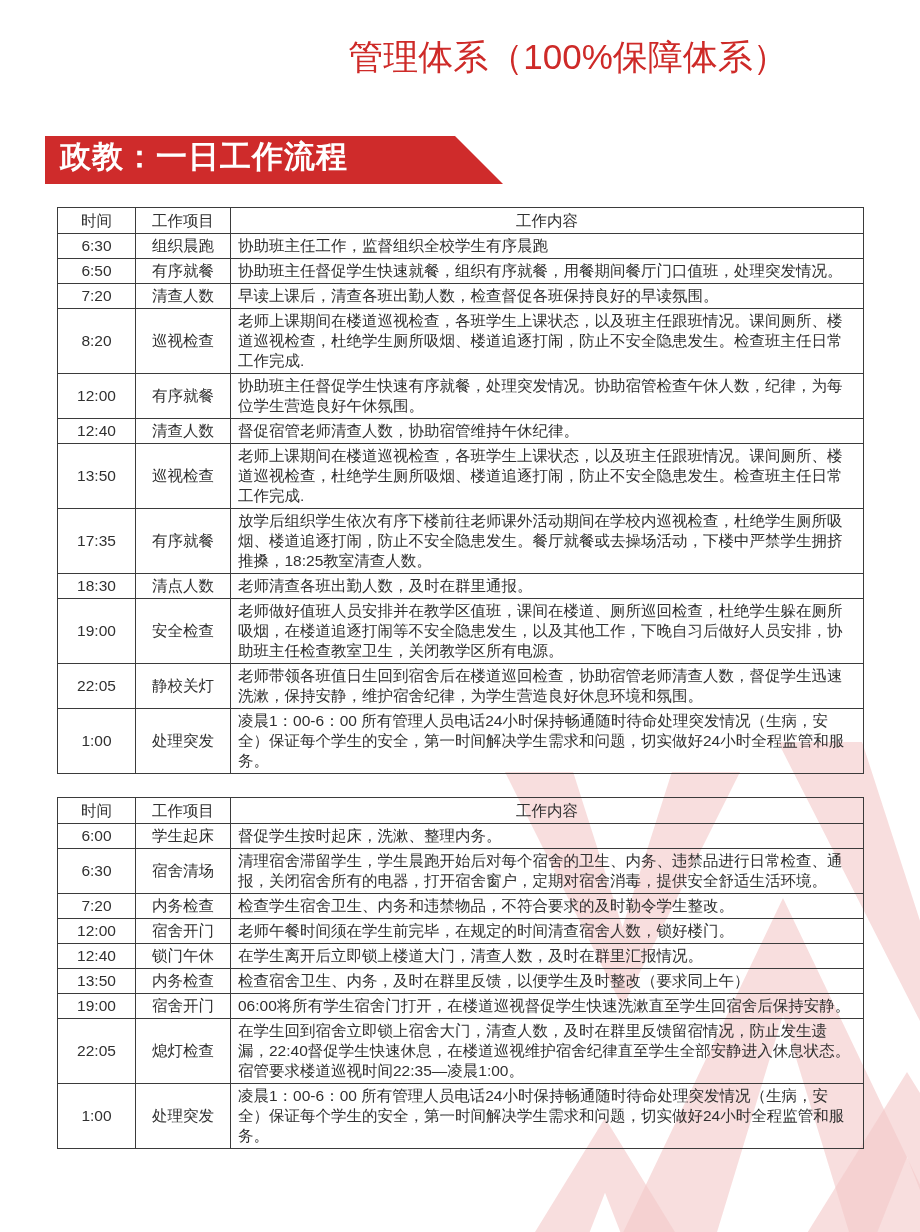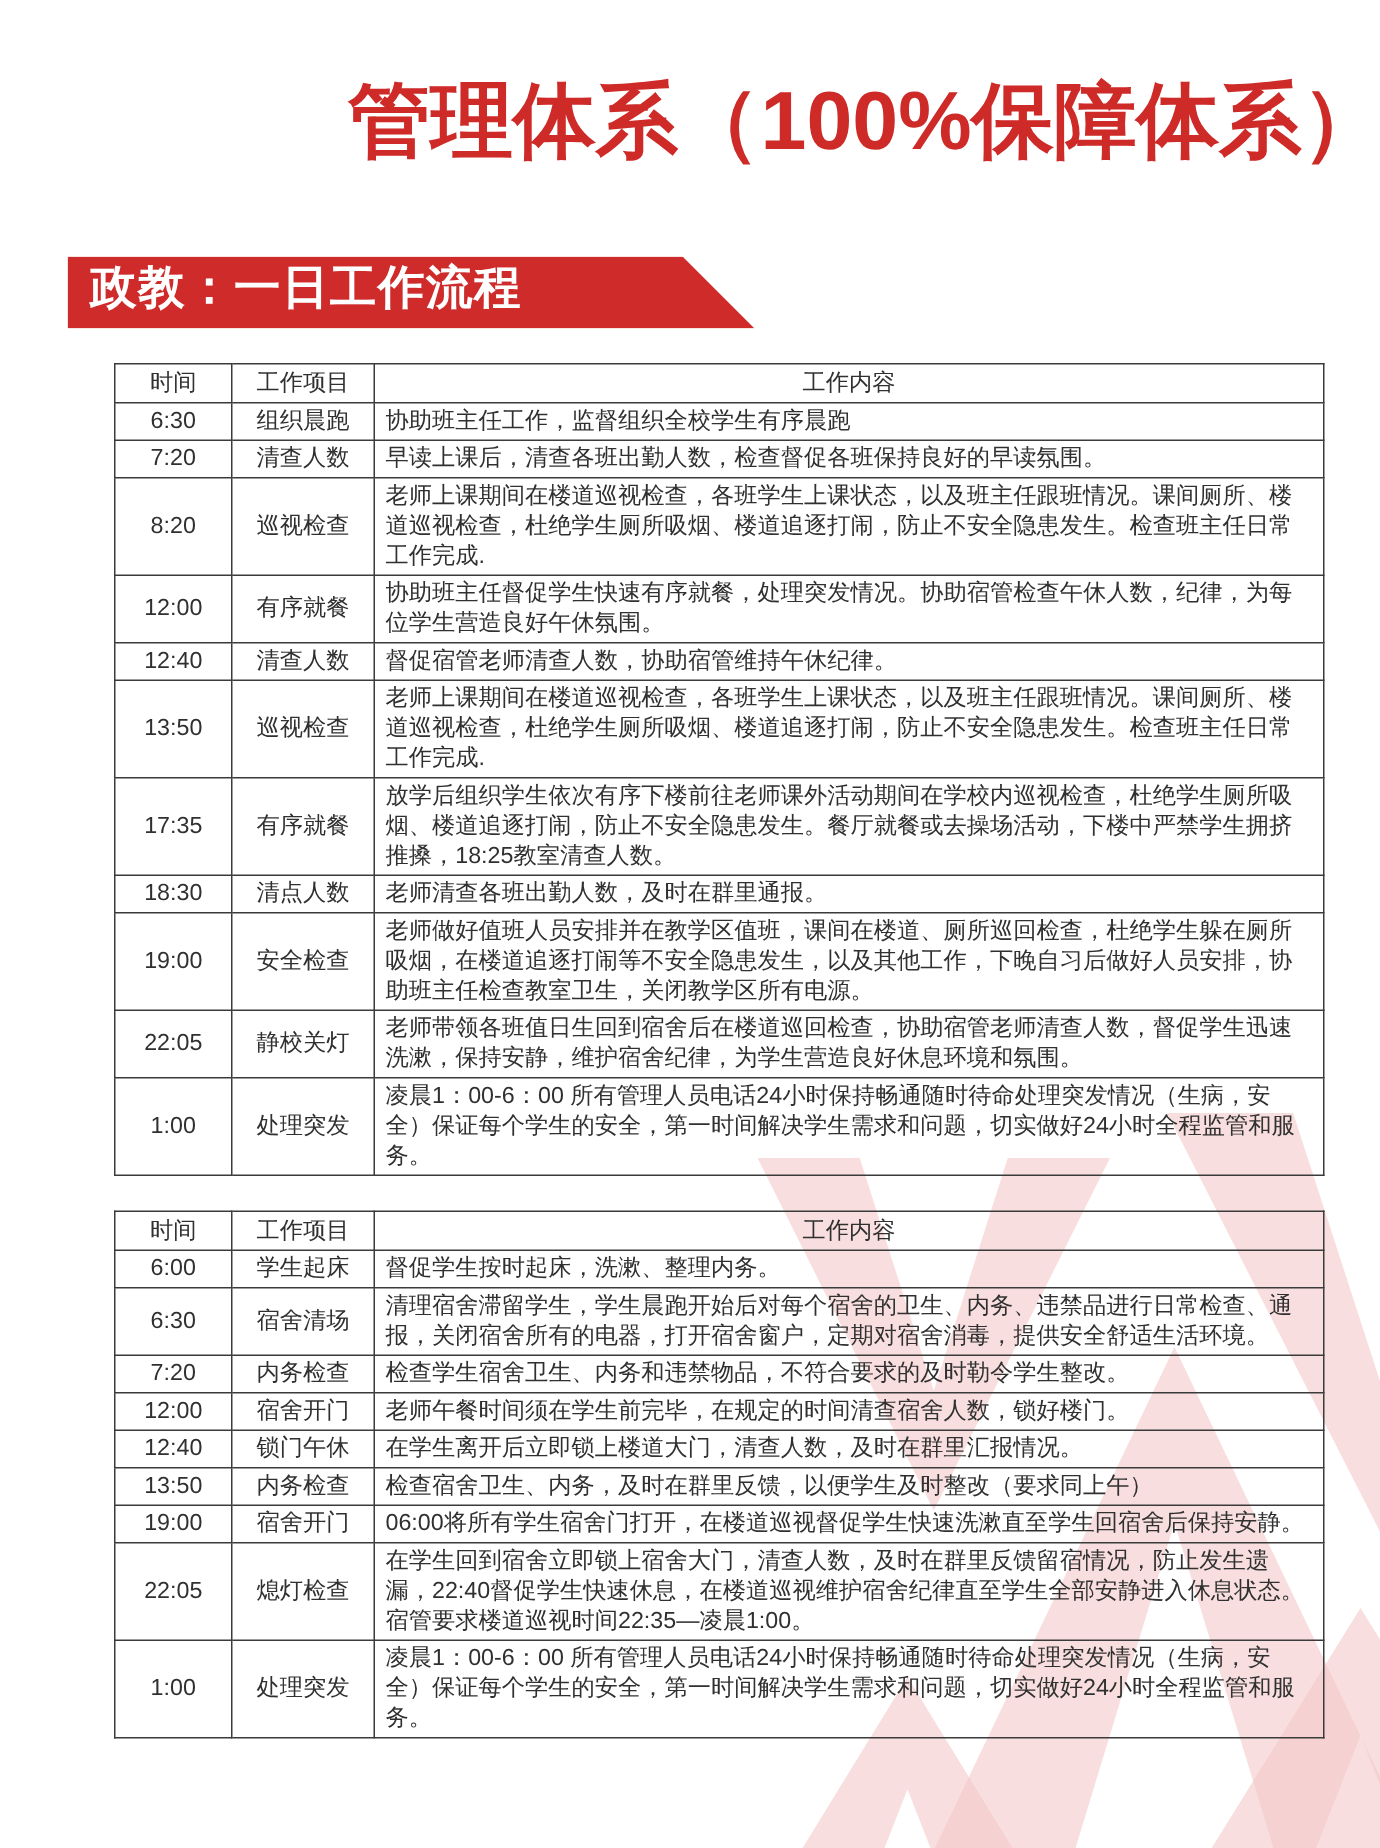--- a/index.html
+++ b/index.html
@@ -37,27 +37,27 @@
   .chev.c2{left:778px;top:742px;width:290px;height:285px;}
   .chev.c3{left:618px;top:898px;width:330px;height:345px;}
   .chev.c4{left:470px;top:1118px;width:270px;height:220px;}
   .chev.c5{left:752px;top:1072px;width:310px;height:250px;}
 
   .content{position:relative;z-index:1;}
 
   
   .main-title{
     margin:0;
-    padding-top:47px;
+    padding-top:36px;
     margin-left:232px;
     width:672px;
     text-align:center;
-    font-size:55px;
+    font-size:35px;
     line-height:1.2;
-    font-weight:700;
+    font-weight:400;
     color:#ce2a28;
     letter-spacing:0px;
     white-space:nowrap;
   }
 
   
   .banner{
     width:458px;
     height:48px;
     margin-left:45px;
@@ -72,21 +72,21 @@
     color:#ffffff;
     font-weight:900;
     font-size:31px;
     letter-spacing:1px;
     padding-left:15px;
     white-space:nowrap;
   }
 
   
   table.flow-table{
-    margin-left:76px;
+    margin-left:57px;
     margin-top:23px;
     width:806px;
     border-collapse:collapse;
     background:transparent;
     table-layout:fixed;
     padding-left:28px;
   }
   .flow-table th,.flow-table td{
     border:1.5px solid #3b3b3b;
     font-size:15.5px;
@@ -147,20 +147,25 @@
             <th>工作内容</th>
           </tr>
         </thead>
         <tbody>
             <tr>
               <td class="col-time">6:30</td>
               <td class="col-item">组织晨跑</td>
               <td class="col-content">协助班主任工作，监督组织全校学生有序晨跑</td>
             </tr>
             <tr>
+              <td class="col-time">6:50</td>
+              <td class="col-item">有序就餐</td>
+              <td class="col-content">协助班主任督促学生快速就餐，组织有序就餐，用餐期间餐厅门口值班，处理突发情况。</td>
+            </tr>
+            <tr>
               <td class="col-time">7:20</td>
               <td class="col-item">清查人数</td>
               <td class="col-content">早读上课后，清查各班出勤人数，检查督促各班保持良好的早读氛围。</td>
             </tr>
             <tr>
               <td class="col-time">8:20</td>
               <td class="col-item">巡视检查</td>
               <td class="col-content">老师上课期间在楼道巡视检查，各班学生上课状态，以及班主任跟班情况。课间厕所、楼道巡视检查，杜绝学生厕所吸烟、楼道追逐打闹，防止不安全隐患发生。检查班主任日常工作完成.</td>
             </tr>
             <tr>

